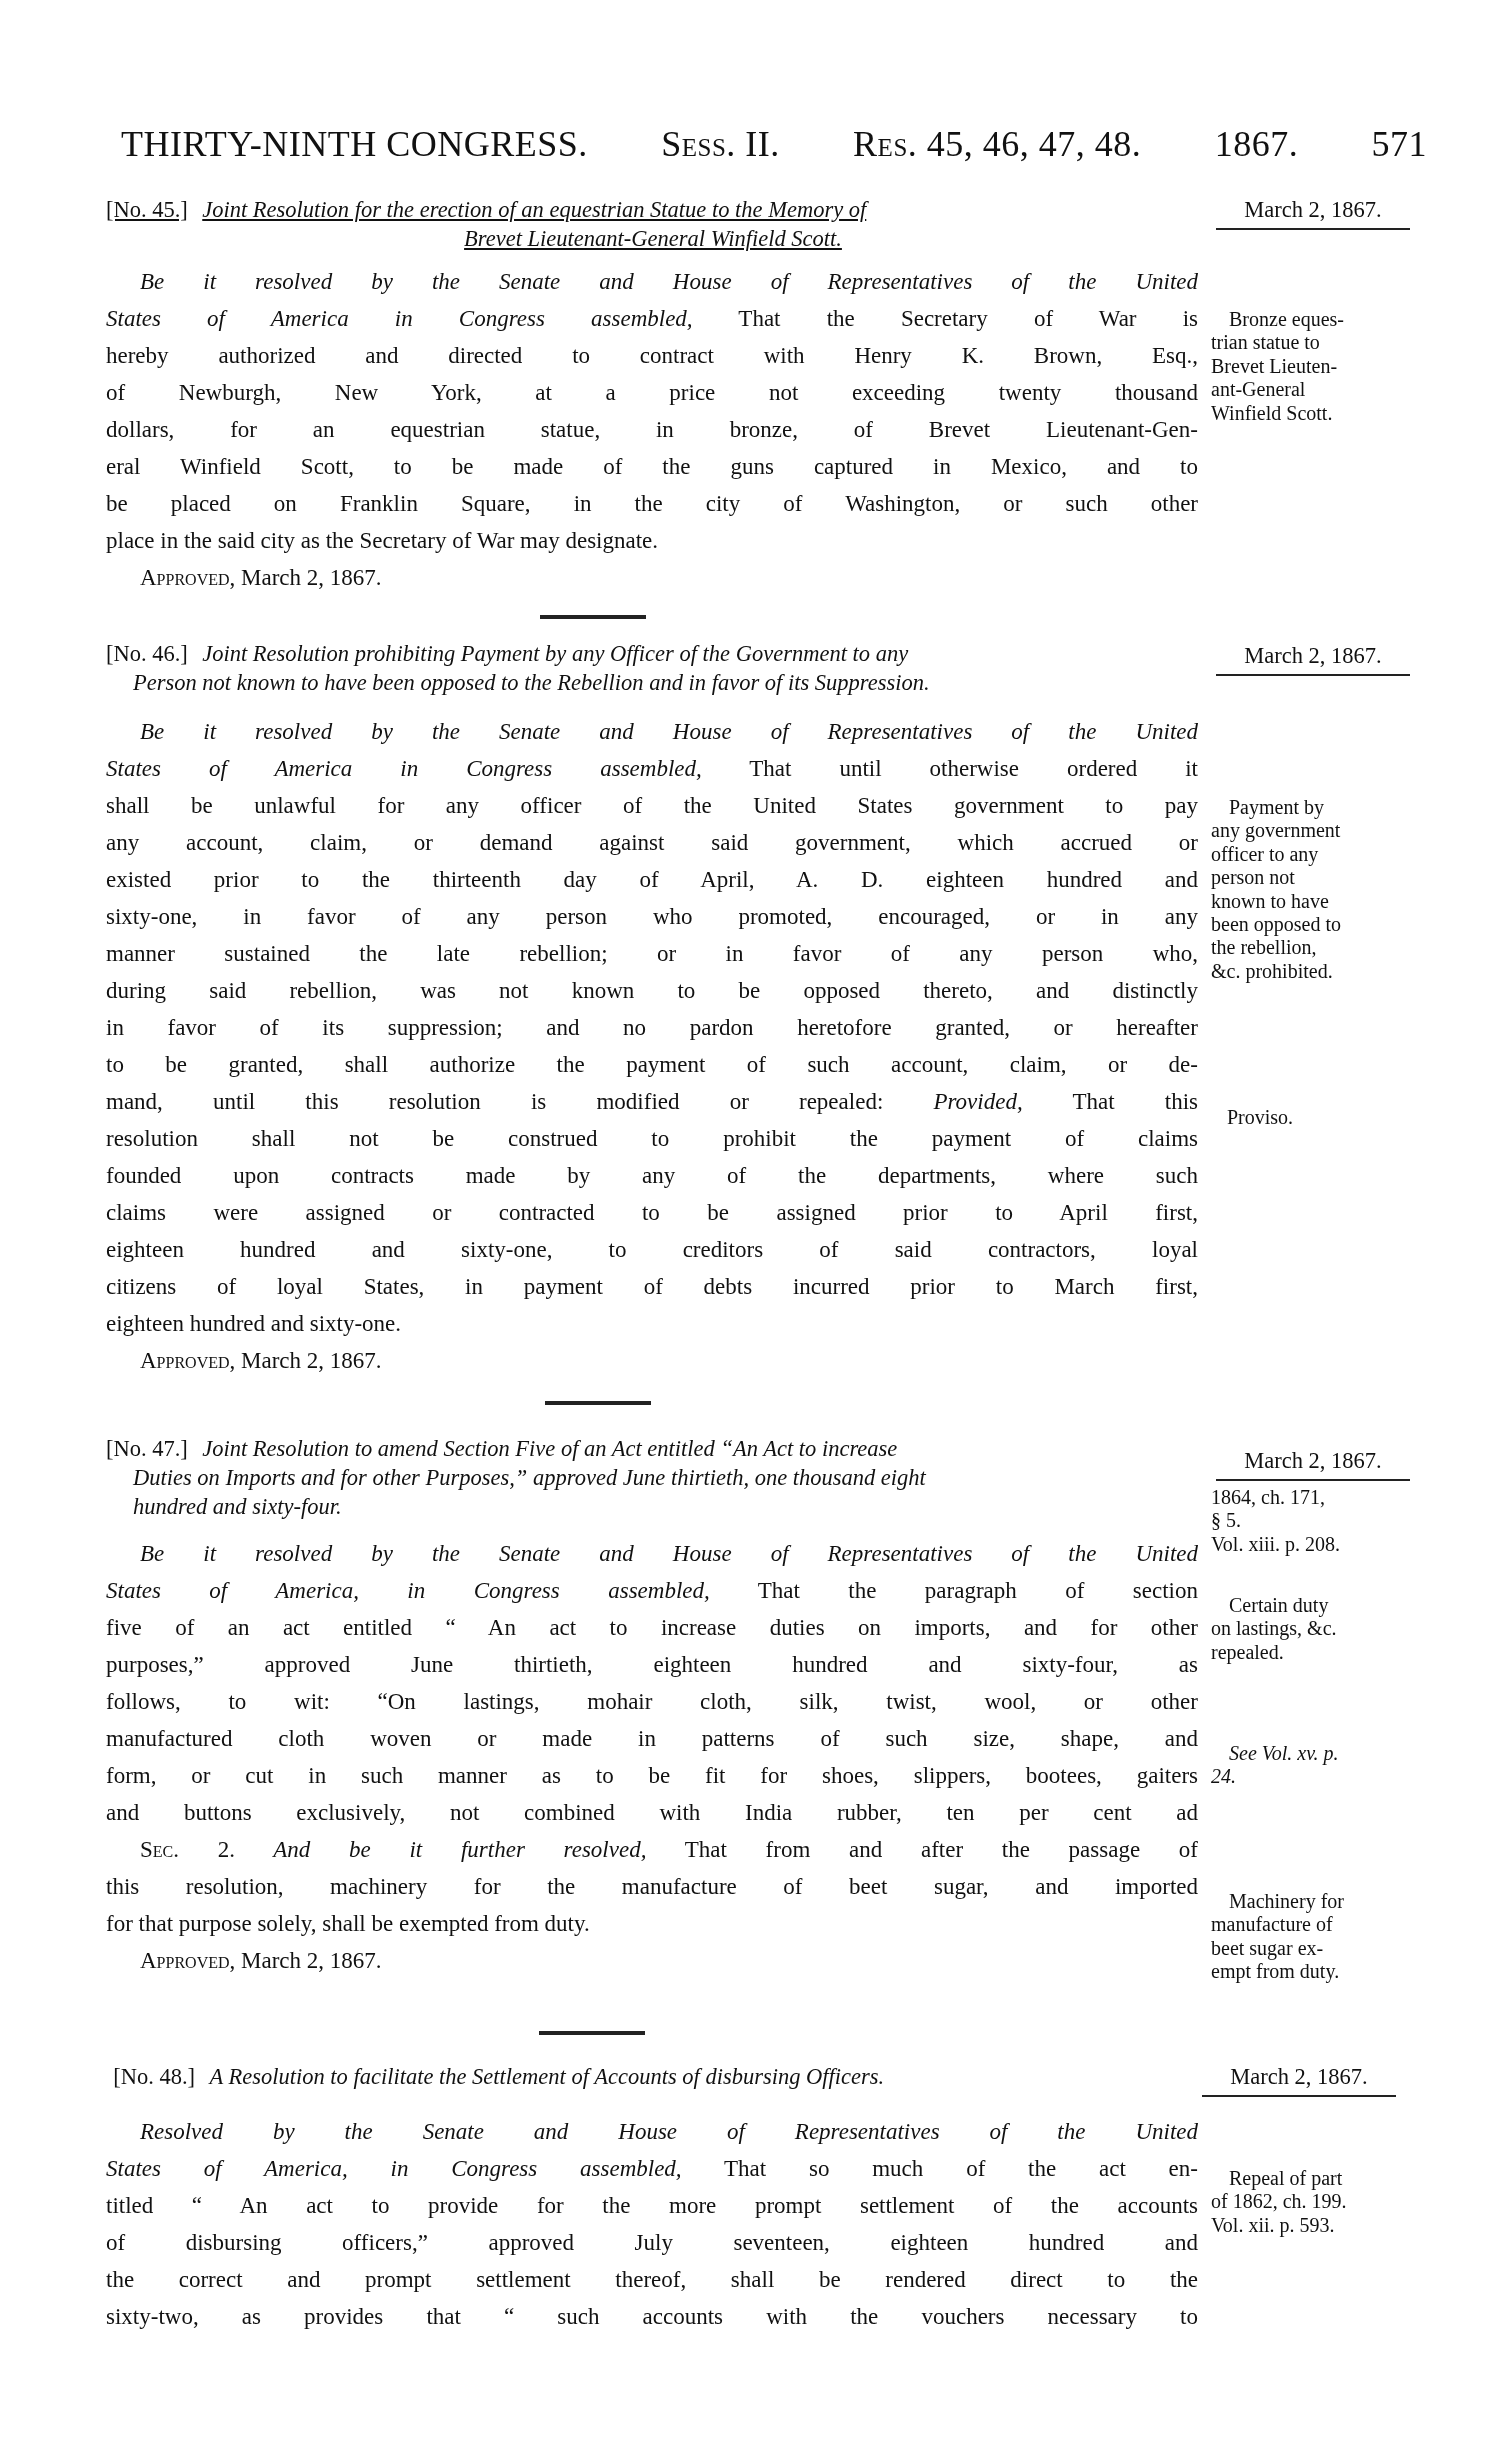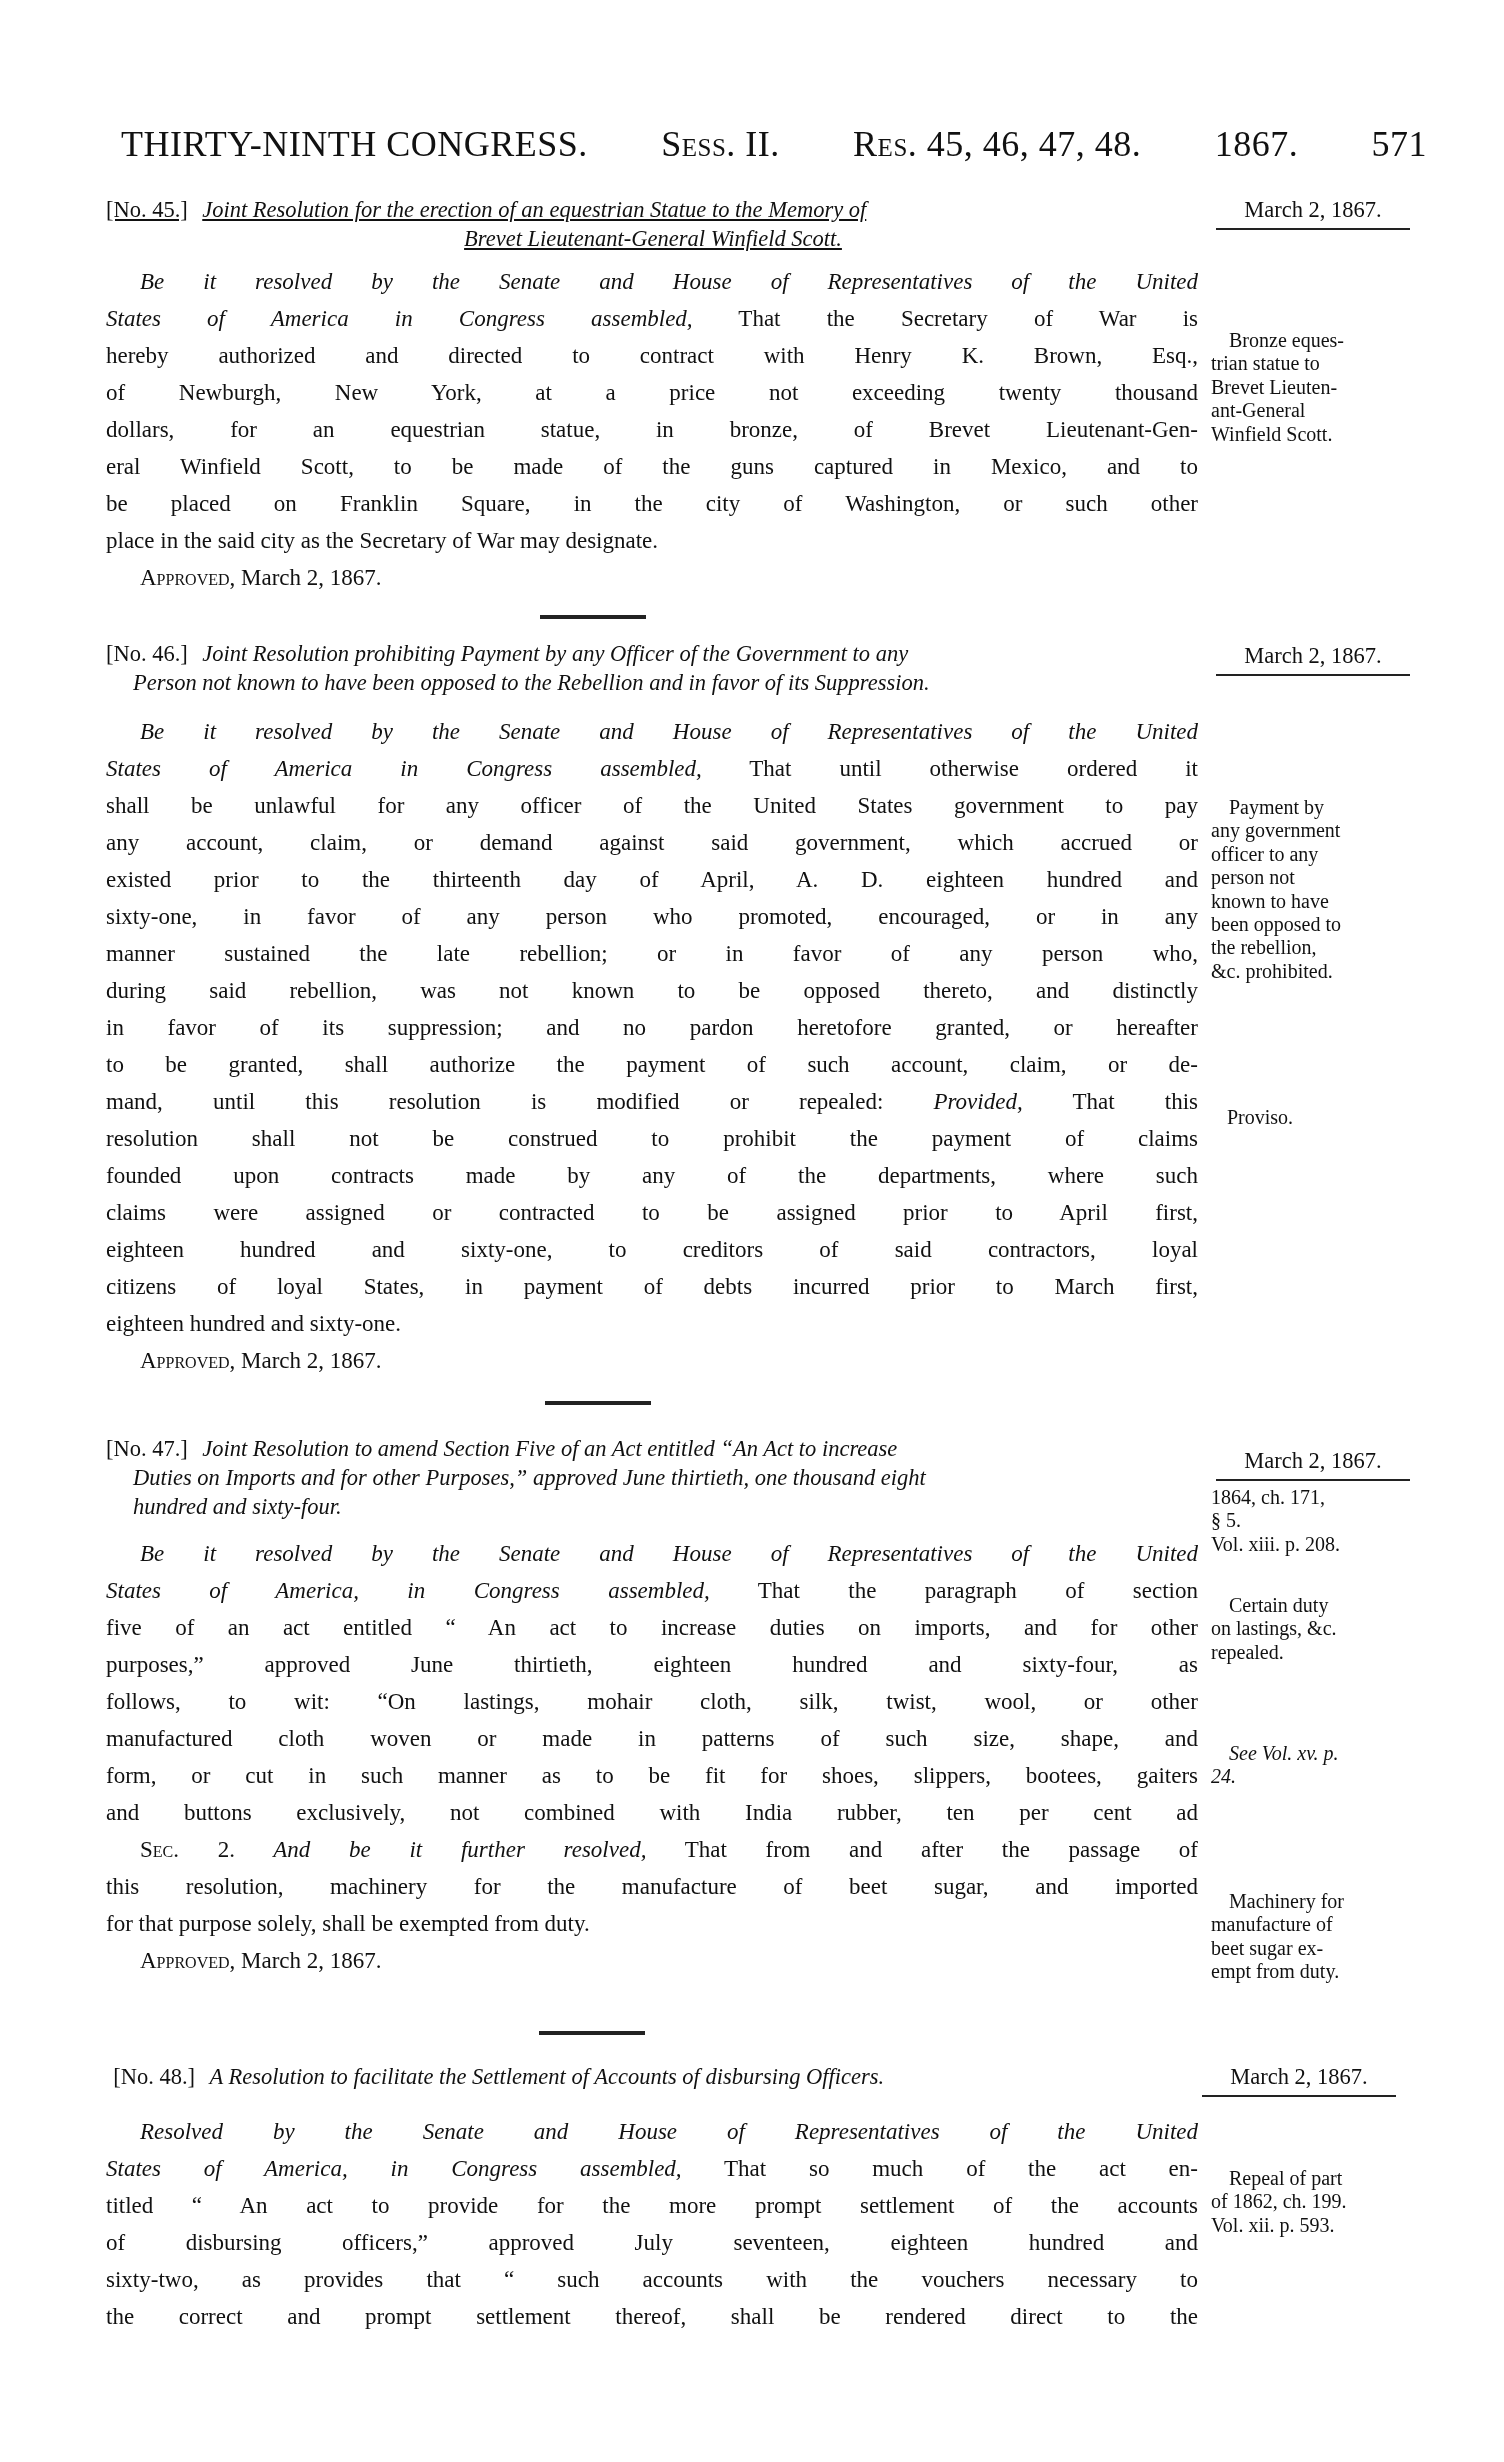--- a/index.html
+++ b/index.html
@@ -47,21 +47,21 @@
     <div class="line indent"><span class="it">Be it resolved by the Senate and House of Representatives of the United</span></div>
     <div class="line"><span class="it">States of America in Congress assembled,</span><span> That the Secretary of War is</span></div>
     <div class="line"><span>hereby authorized and directed to contract with Henry K. Brown, Esq.,</span></div>
     <div class="line"><span>of Newburgh, New York, at a price not exceeding twenty thousand</span></div>
     <div class="line"><span>dollars, for an equestrian statue, in bronze, of Brevet Lieutenant-Gen-</span></div>
     <div class="line"><span>eral Winfield Scott, to be made of the guns captured in Mexico, and to</span></div>
     <div class="line"><span>be placed on Franklin Square, in the city of Washington, or such other</span></div>
     <div class="line last"><span>place in the said city as the Secretary of War may designate.</span></div>
     <div class="line indent last"><span class="sc">Approved,</span><span> March 2, 1867.</span></div>
   </div>
-<div class="abs side" style="top:329px;font-family:Liberation Serif, serif;" id="s45">
+<div class="abs side" style="top:308px;font-family:Liberation Serif, serif;" id="s45">
     <div class="c">Bronze eques-</div>
     <div>trian statue to</div>
     <div>Brevet Lieuten-</div>
     <div>ant-General</div>
     <div>Winfield Scott.</div>
   </div>
 
 <div class="abs rule" style="top:615px; left:540px;"></div>
 
 <div class="abs heading" style="top:639px;">
@@ -153,21 +153,21 @@
 <div class="abs heading" style="top:2062px; padding-left:7.2px;">
   <span class="num">[No. 48.]</span><span>A Resolution to facilitate the Settlement of Accounts of disbursing Officers.</span>
 </div>
 <div class="abs date" style="top:2062px; left:1202px;">March 2, 1867.</div>
 
 <div class="abs body" style="top:2113px;" id="b48">
     <div class="line indent"><span class="it">Resolved by the Senate and House of Representatives of the United</span></div>
     <div class="line"><span class="it">States of America, in Congress assembled,</span><span> That so much of the act en-</span></div>
     <div class="line"><span>titled “ An act to provide for the more prompt settlement of the accounts</span></div>
     <div class="line"><span>of disbursing officers,” approved July seventeen, eighteen hundred and</span></div>
+    <div class="line"><span>the correct and prompt settlement thereof, shall be rendered direct to the</span></div>
     <div class="line"><span>sixty-two, as provides that “ such accounts with the vouchers necessary to</span></div>
-    <div class="line"><span>the correct and prompt settlement thereof, shall be rendered direct to the</span></div>
   </div>
 <div class="abs side" style="top:2167px;" id="s48">
     <div class="c">Repeal of part</div>
     <div>of 1862, ch. 199.</div>
     <div>Vol. xii. p. 593.</div>
   </div>
 
 
 </body></html>

